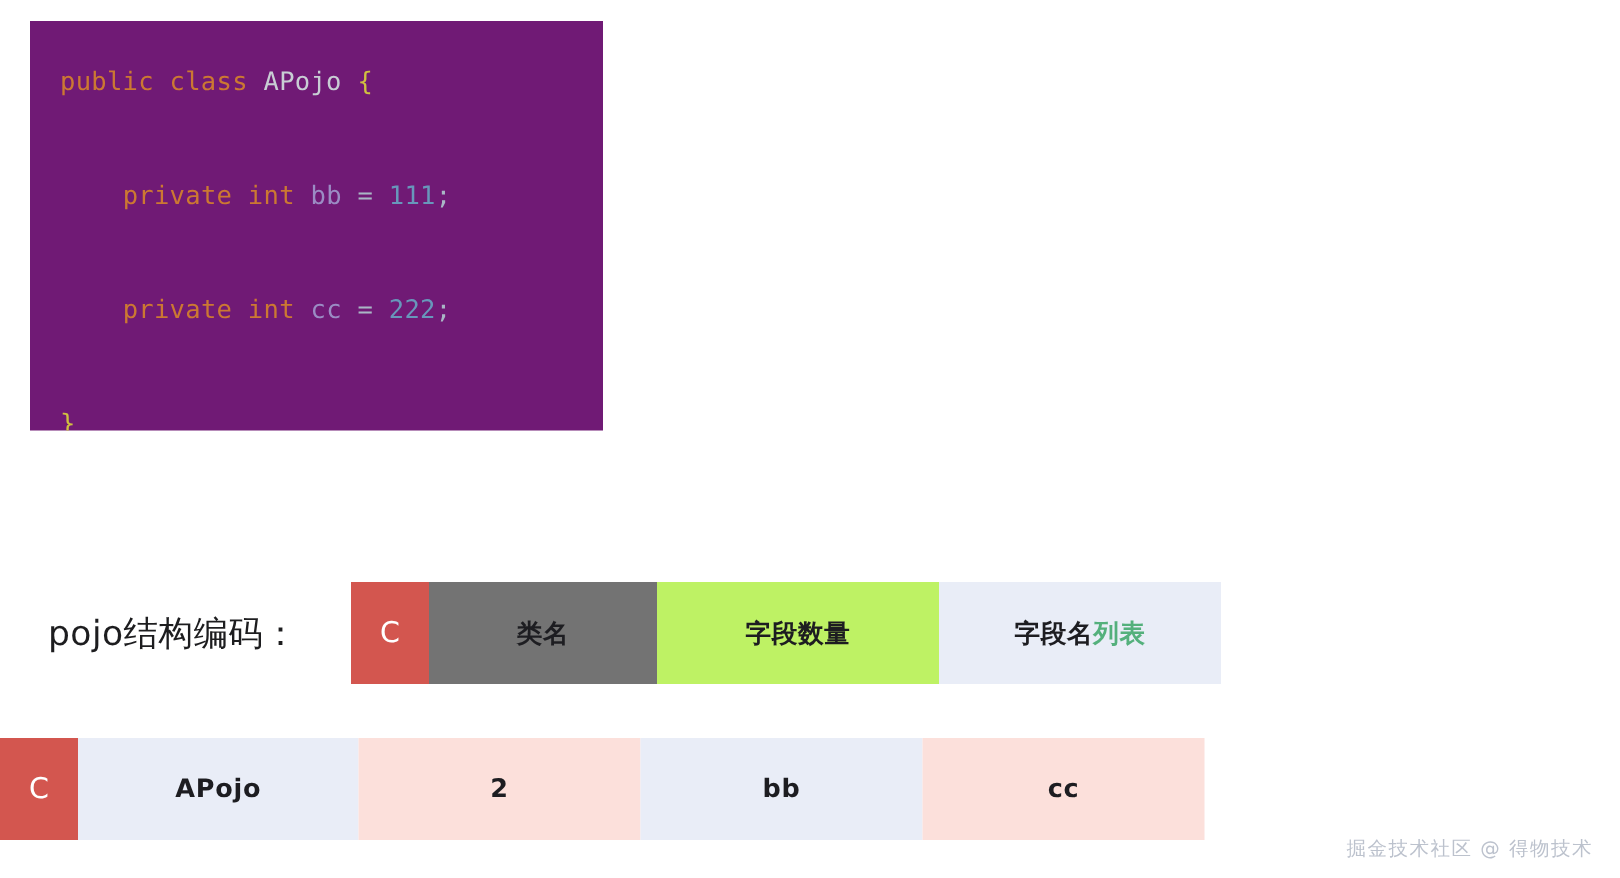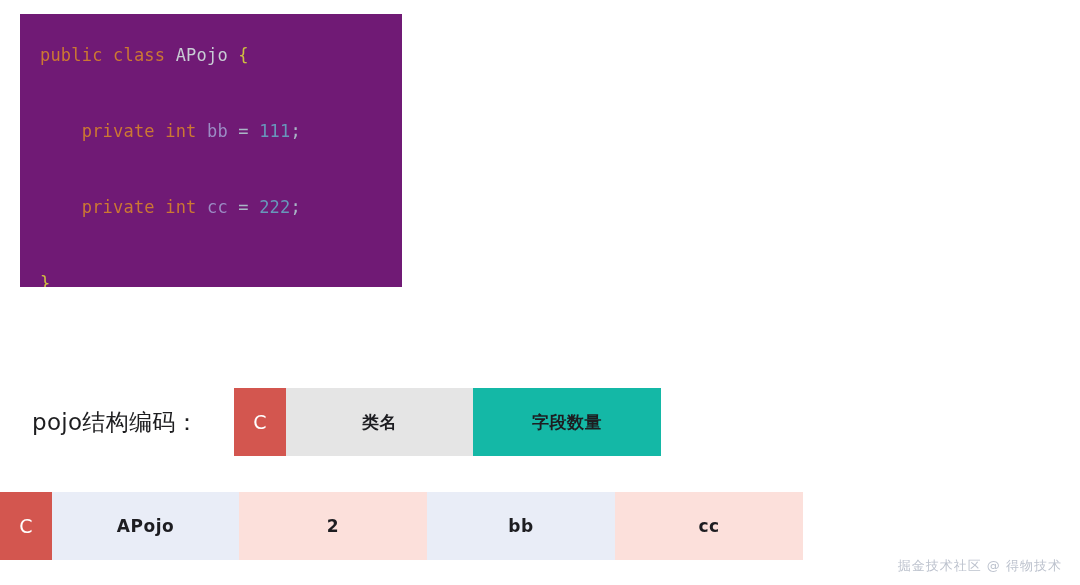--- a/index.html
+++ b/index.html
@@ -113,22 +113,26 @@
       <div class="code-line"><span>    </span><span style="color: rgb(204, 120, 50);">private</span><span> </span><span style="color: rgb(204, 120, 50);">int</span><span> </span><span style="color: rgb(155, 140, 196);">cc</span><span> </span><span style="color: rgb(169, 183, 198);">=</span><span> </span><span style="color: rgb(104, 151, 187);">222</span><span style="color: rgb(169, 183, 198);">;</span></div>
       <div class="code-line blank">&nbsp;</div>
       <div class="code-line"><span style="color: rgb(208, 192, 64);">}</span></div>
     </div>
 </div>
 
 <div class="diagram-row" id="row-pojo">
   <div class="row-label">pojo结构编码：</div>
   <div class="bar">
       <div class="seg red" style="width: 52px; background: rgb(211, 86, 79);">C</div>
-      <div class="seg bluegray" style="width: 187px; background: #e5e5e5;">类名</div>
-      <div class="seg pink" style="width: 188px; background: #14b8a6;">字段数量</div>
+      <div class="seg bluegray" style="width: 152px; background: #737373;">类名</div>
+      <div class="seg pink" style="width: 188px; background: #bef264;">字段数量</div>
+      <div class="seg bluegray" style="width: 188px; background: rgb(233, 237, 247);">
+        <span style="color: rgb(29, 29, 33);">字段名</span>
+        <span style="color: rgb(84, 176, 124);">列表</span>
+      </div>
     </div>
 </div>
 
 <div class="diagram-row" id="row-apojo">
   <div class="bar">
       <div class="seg red" style="width: 52px; background: rgb(211, 86, 79);">C</div>
       <div class="seg bluegray" style="width: 187px; background: rgb(233, 237, 247);">APojo</div>
       <div class="seg pink" style="width: 188px; background: rgb(252, 224, 219);">2</div>
       <div class="seg bluegray" style="width: 188px; background: rgb(233, 237, 247);">bb</div>
       <div class="seg pink" style="width: 188px; background: rgb(252, 224, 219);">cc</div>

